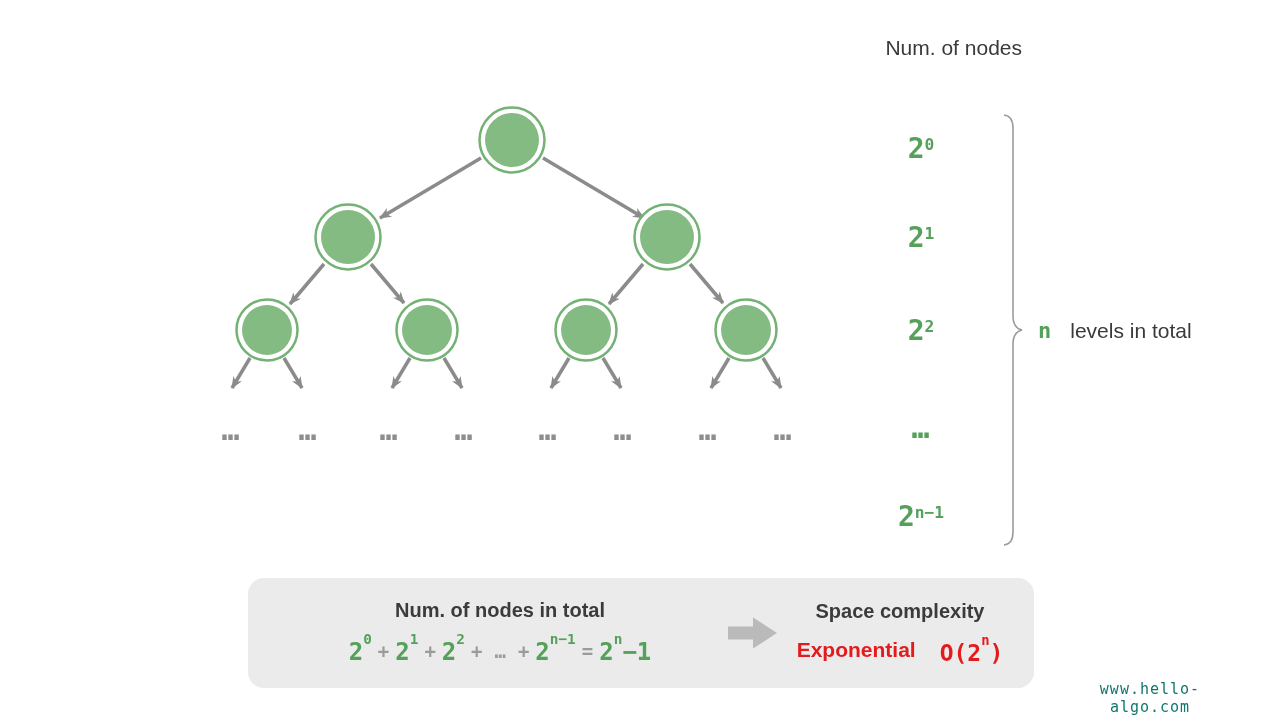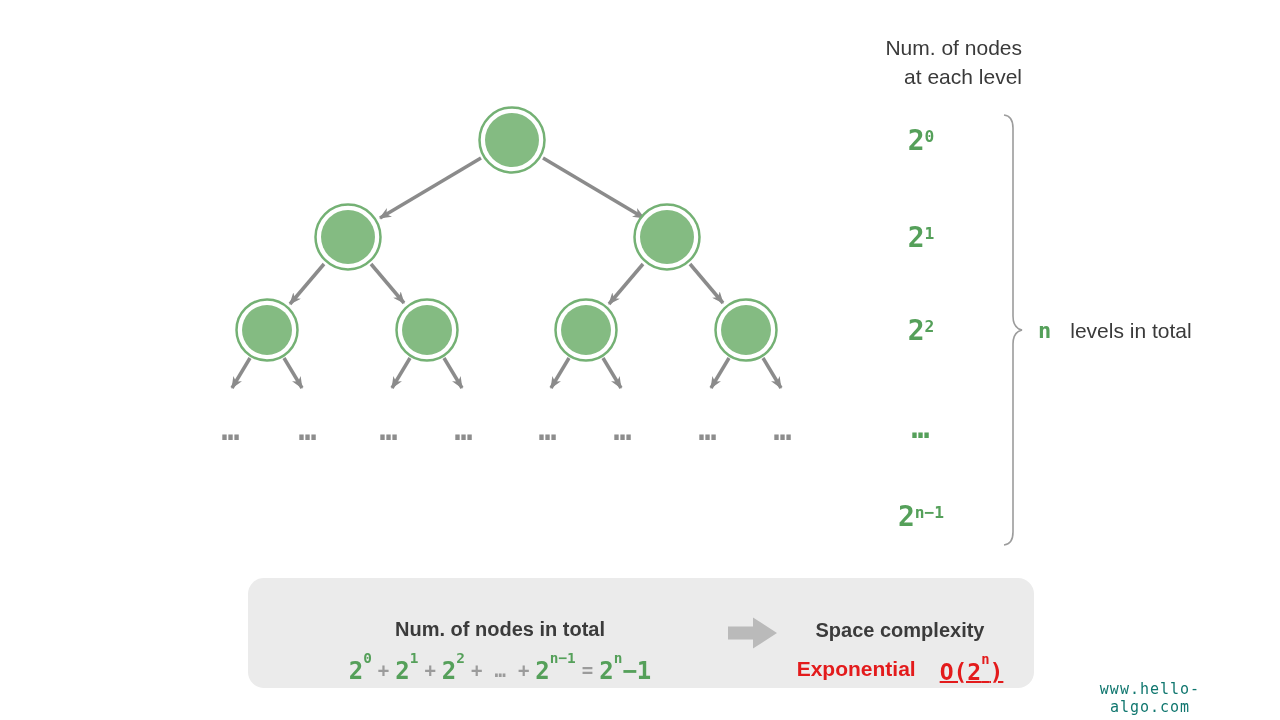--- a/index.html
+++ b/index.html
@@ -26,31 +26,31 @@
   .brace-label{position:absolute;left:1038px;top:330px;transform:translateY(-50%);
                display:flex;align-items:center;gap:11px;white-space:nowrap;}
   .brace-label .n{font-family:"DejaVu Sans Mono",monospace;font-weight:bold;
                   font-size:22px;color:#55A05A;}
   .brace-label .txt{font-size:21px;color:#3a3a3a;margin-left:8px;}
 
   
   .formula-box{position:absolute;left:248px;top:578px;width:786px;height:110px;
                background:#ebebeb;border-radius:16px;}
   .box-col{position:absolute;top:578px;height:110px;display:flex;flex-direction:column;
-           justify-content:center;align-items:center;gap:9px;margin-top:19px;}
+           justify-content:center;align-items:center;gap:9px;}
   .box-col.left{left:260px;width:480px;}
   .box-col.right{left:782px;width:236px;}
   .box-title{font-size:20px;font-weight:bold;color:#3b3b3b;line-height:24px;}
   .formula{font-family:"DejaVu Sans Mono",monospace;font-weight:bold;font-size:24px;
            color:#55A05A;line-height:30px;white-space:nowrap;text-align:right;}
   .formula sup{font-size:0.6em;position:relative;top:-0.5em;}
   .formula .op{font-size:19px;color:#9b9b9b;margin:0 6px;position:relative;top:-2px;}
   .red-row{display:flex;align-items:center;gap:24px;line-height:30px;}
   .red-label{font-size:21px;font-weight:bold;color:#e31b1c;}
-  .red-o{font-family:"DejaVu Sans Mono",monospace;font-weight:bold;font-size:23px;color:#e31b1c;white-space:nowrap;text-decoration:underline;}
+  .red-o{font-family:"DejaVu Sans Mono",monospace;font-weight:bold;font-size:23px;color:#e31b1c;white-space:nowrap;}
   .red-o sup{font-size:0.6em;position:relative;top:-0.5em;}
 
   .watermark{position:absolute;left:1060px;top:680px;width:180px;text-align:center;
              font-family:"DejaVu Sans Mono",monospace;font-size:15px;color:#0f766e;
              letter-spacing:1px;}
 </style>
 </head>
 <body>
 
 <div class="canvas">
@@ -123,24 +123,23 @@
   <span class="dots" style="left:308px;top:430px">…</span>
   <span class="dots" style="left:389px;top:430px">…</span>
   <span class="dots" style="left:464px;top:430px">…</span>
   <span class="dots" style="left:548px;top:430px">…</span>
   <span class="dots" style="left:623px;top:430px">…</span>
   <span class="dots" style="left:708px;top:430px">…</span>
   <span class="dots" style="left:783px;top:430px">…</span>
 
   <div class="col-header">
     <div>Num. of nodes</div>
-    <div>at each level</div>
   </div>
 
-  <div class="lvl" style="top:140px">
+  <div class="lvl" style="top:148px">
     <span>2</span><sup>0</sup>
   </div>
   <div class="lvl" style="top:237px">
     <span>2</span><sup>1</sup>
   </div>
   <div class="lvl" style="top:330px">
     <span>2</span><sup>2</sup>
   </div>
   <span class="dots green" style="left:921px;top:428px">…</span>
   <div class="lvl" style="top:516px">

